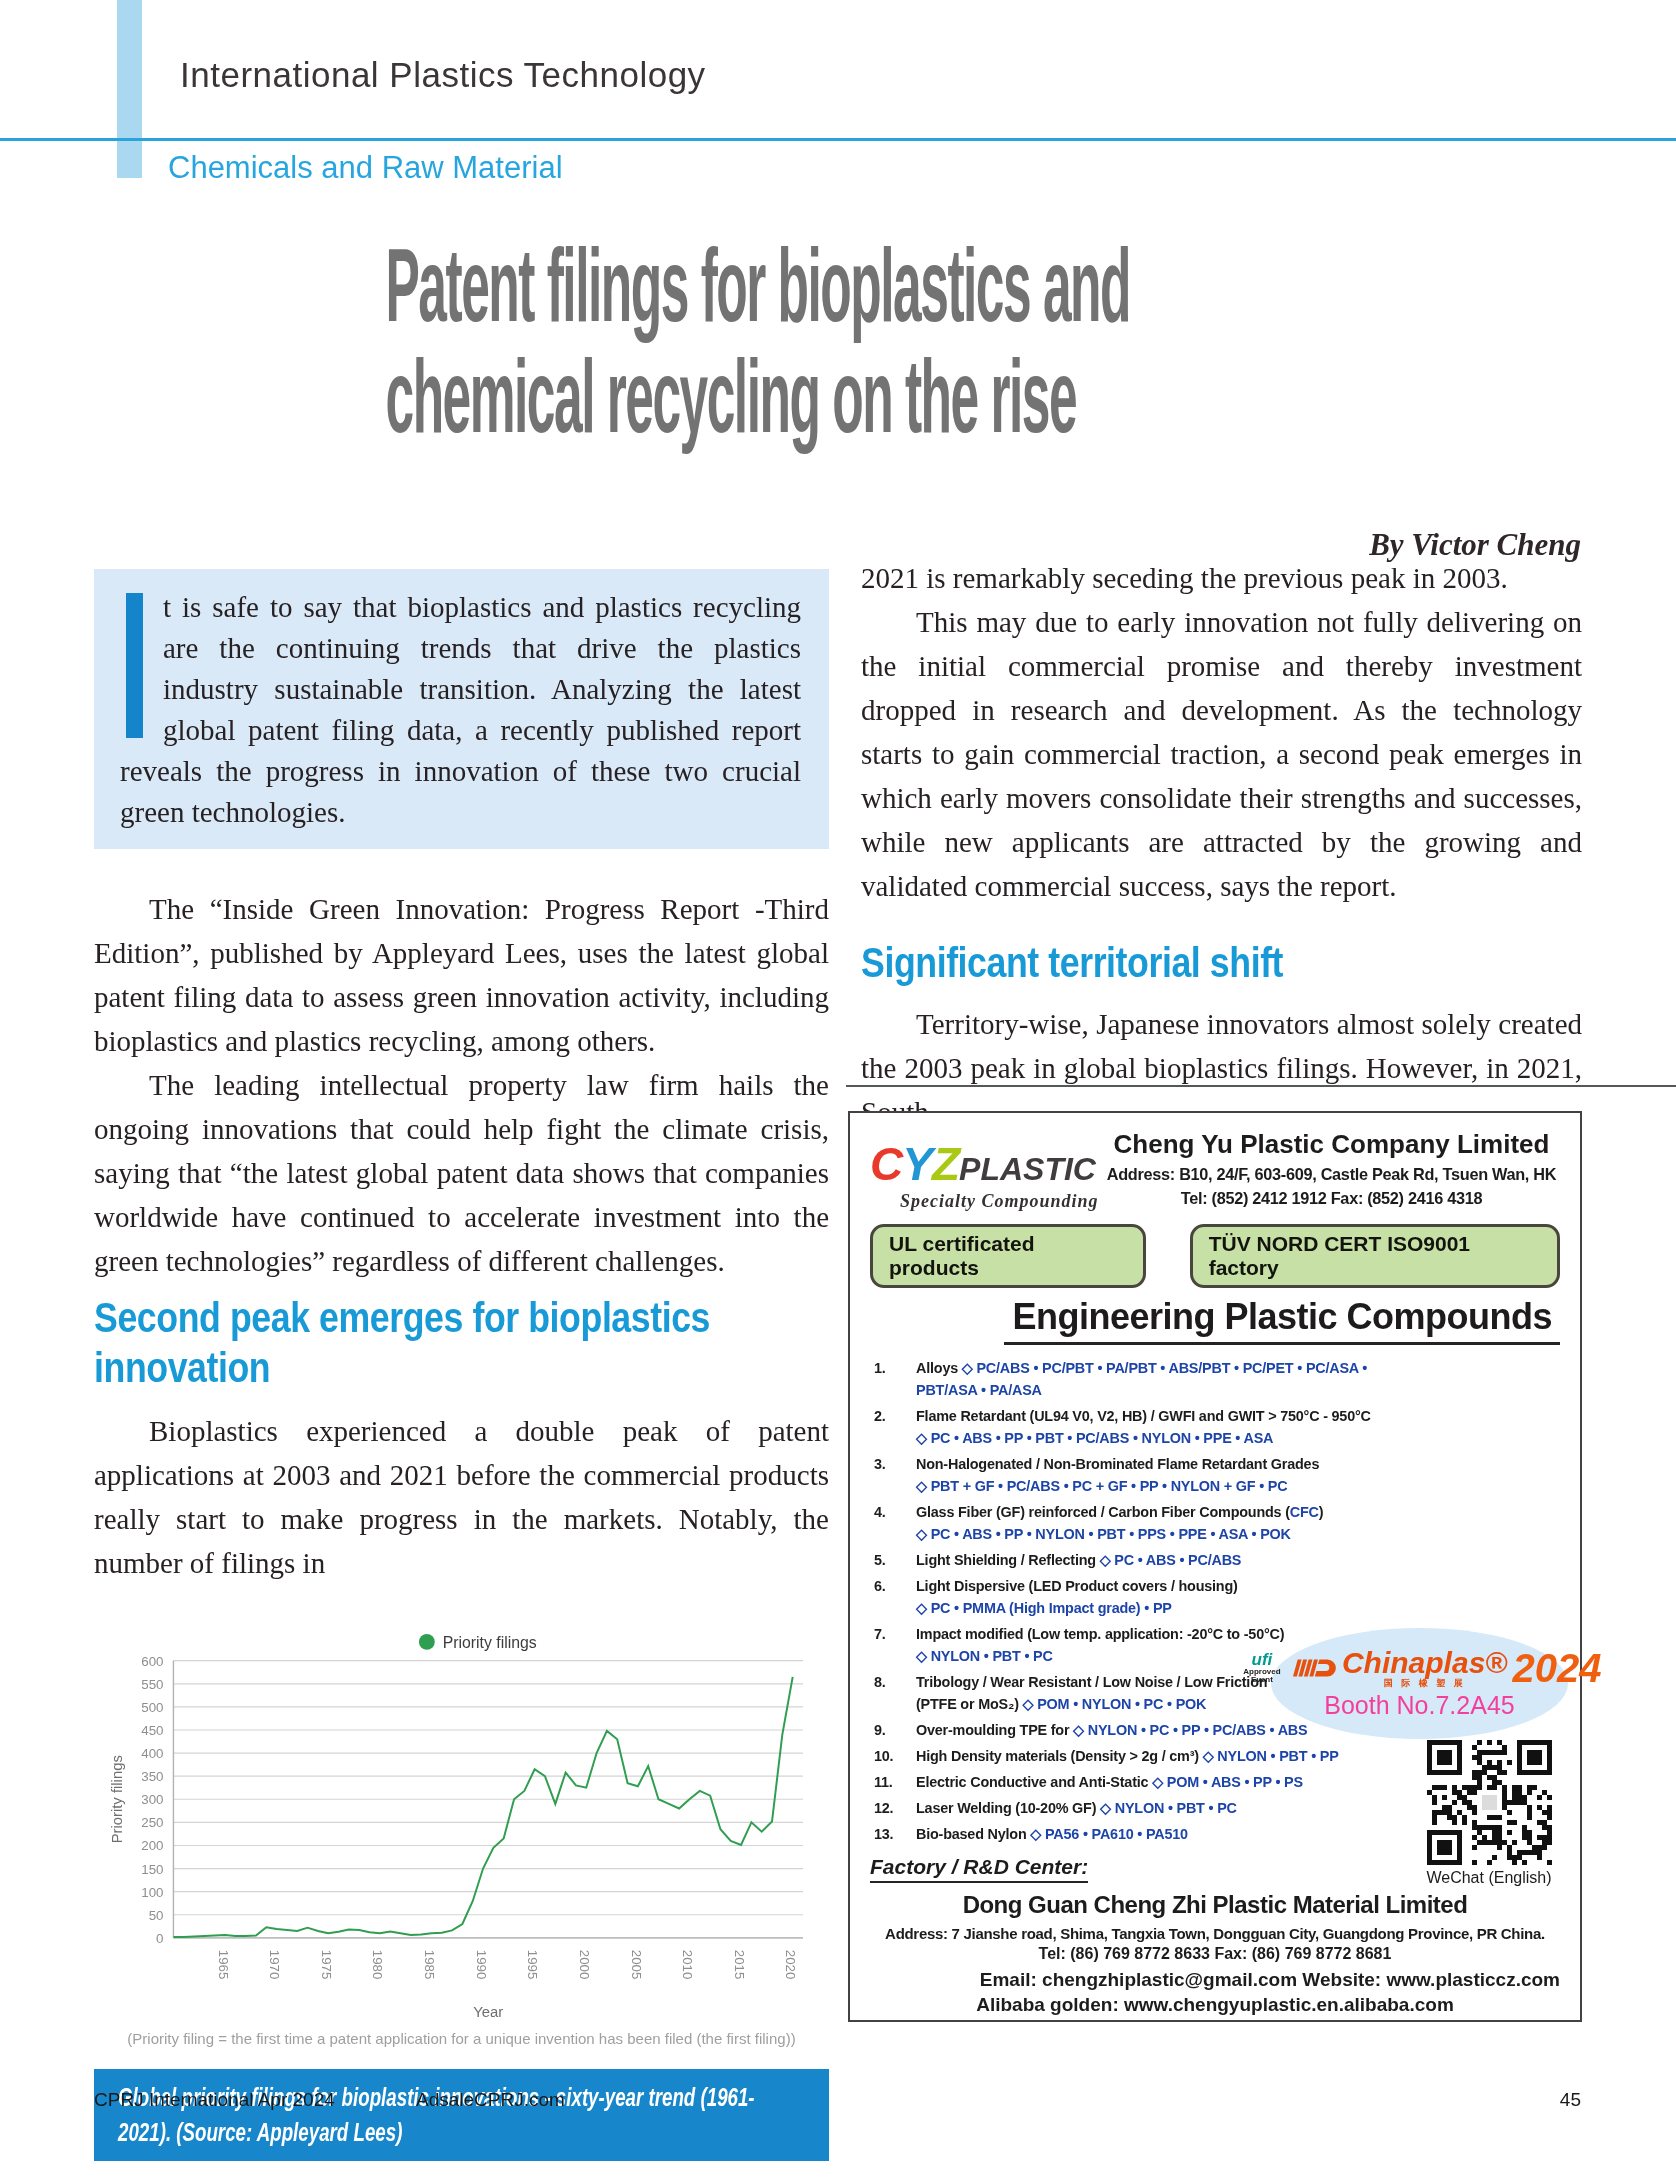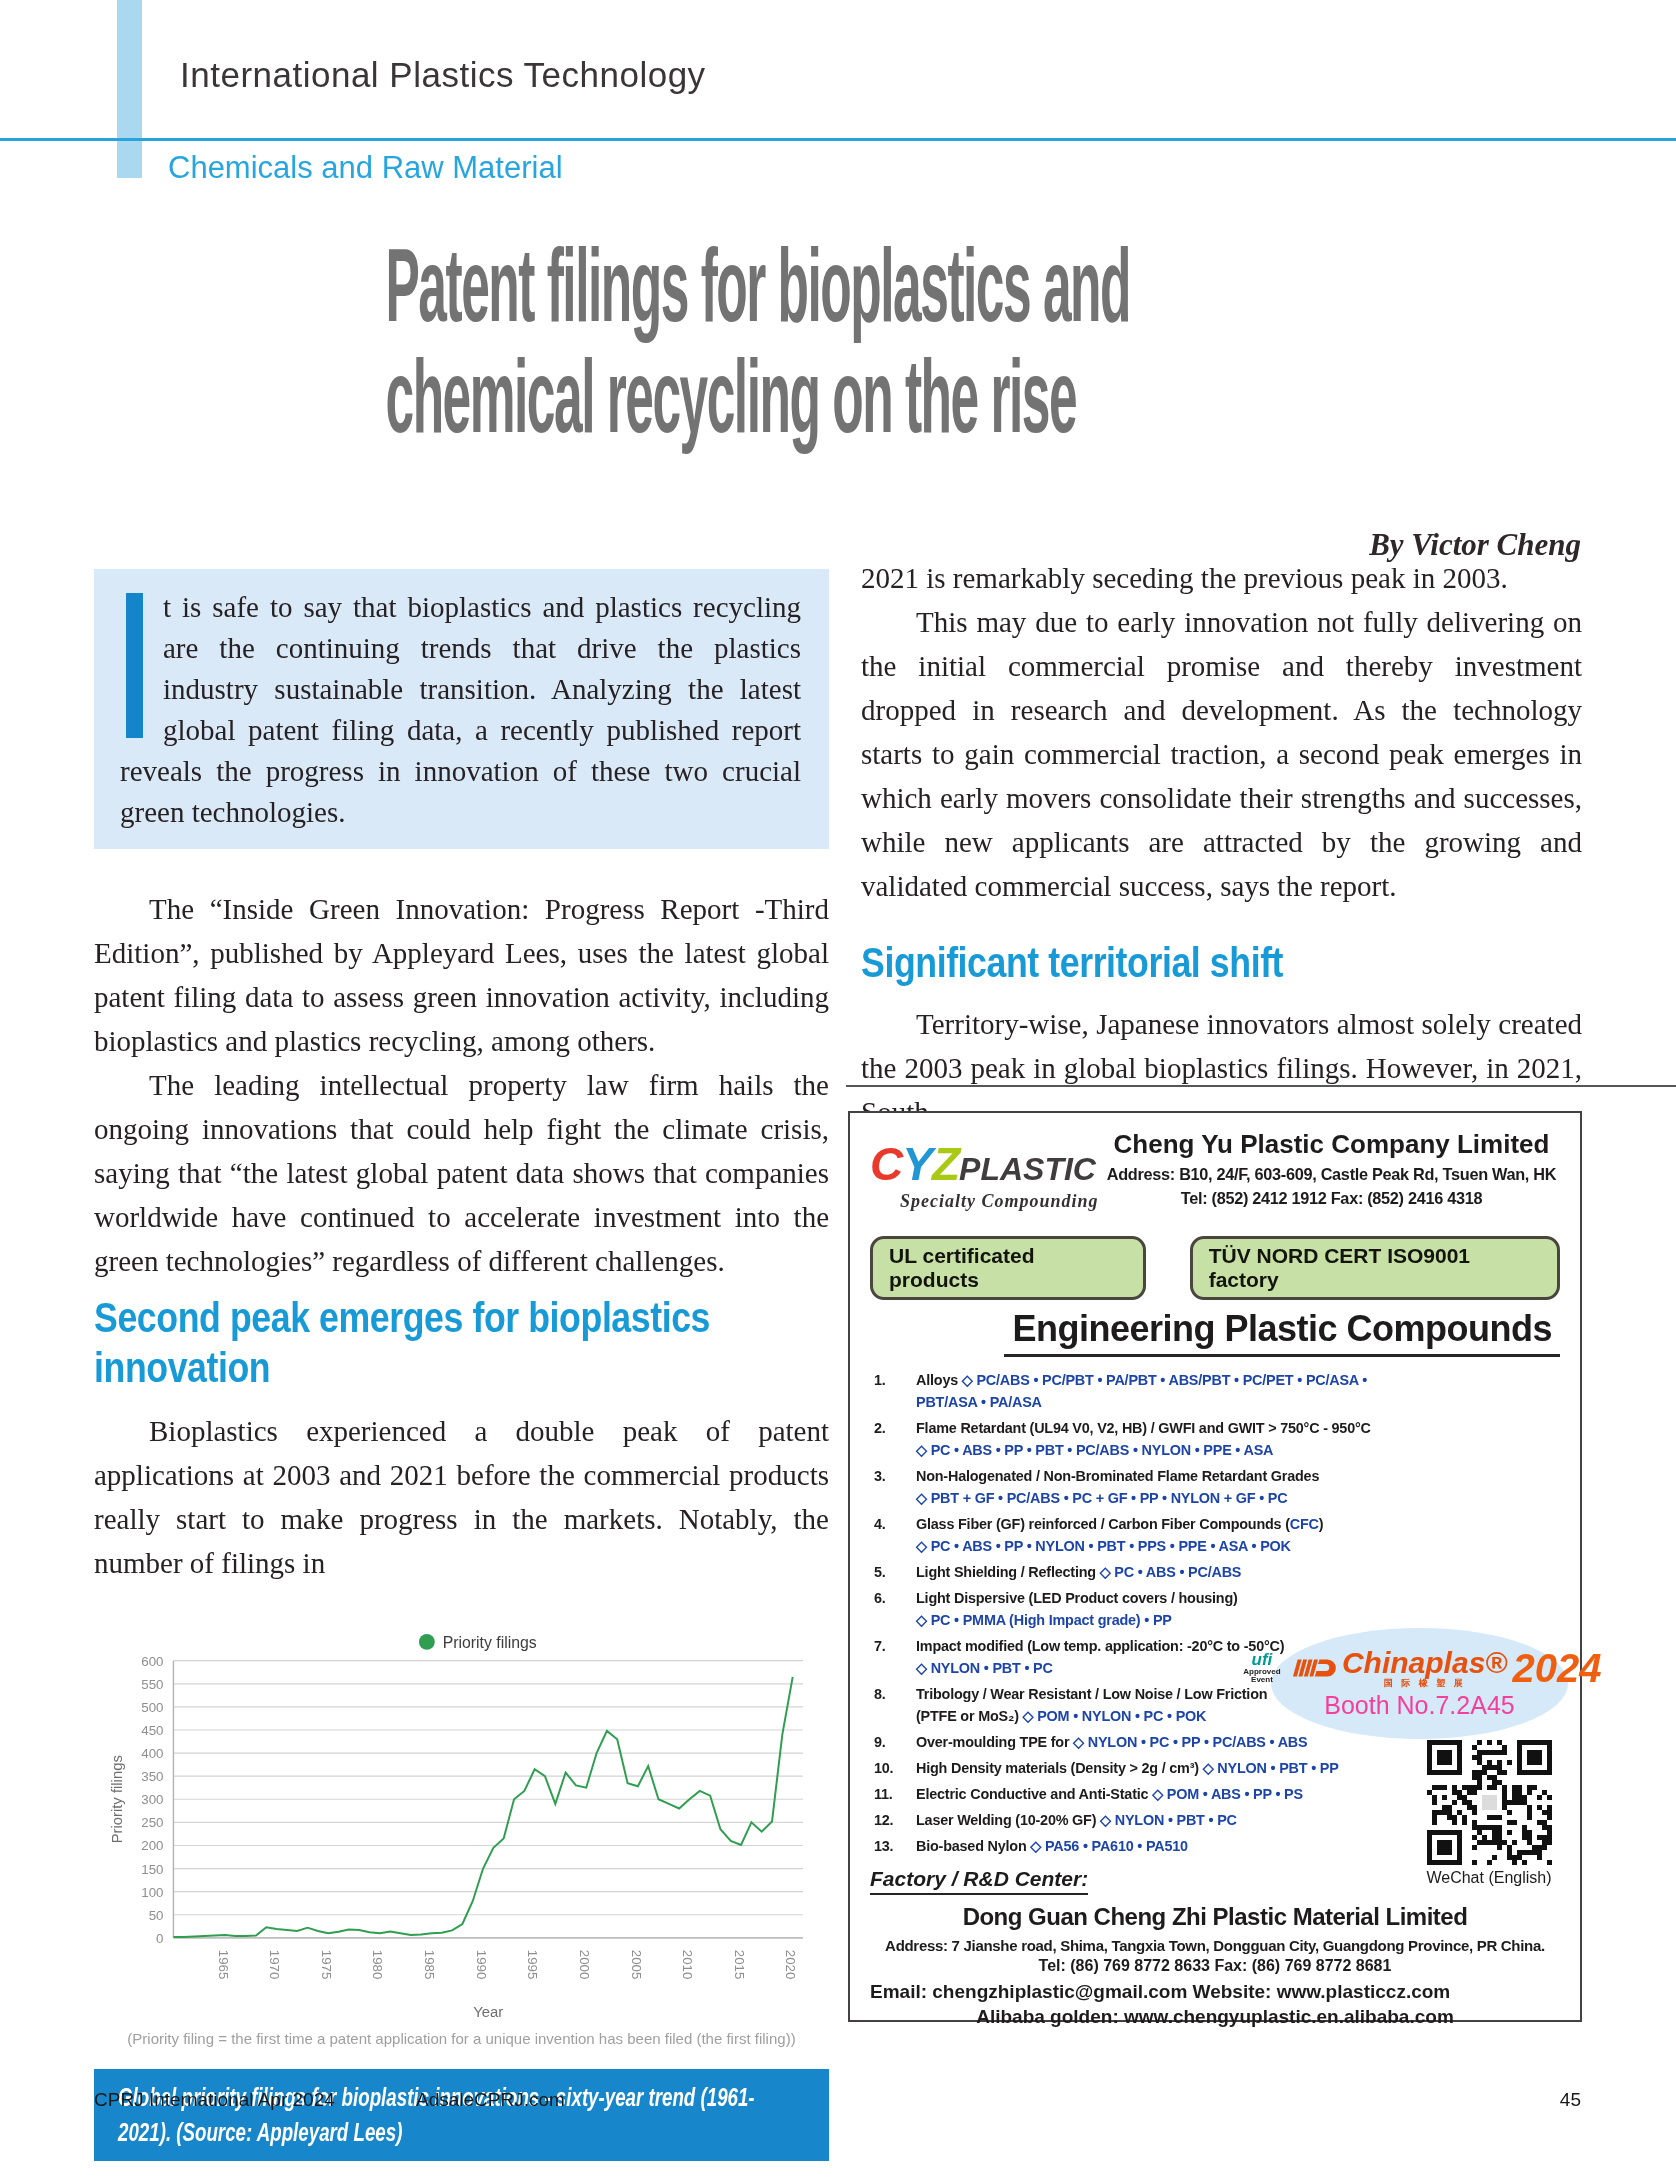--- a/index.html
+++ b/index.html
@@ -54,21 +54,21 @@
   
   .hr-ad{position:absolute;left:846px;top:1085px;width:830px;height:2px;background:#55565a;}
   .ad{position:absolute;left:848px;top:1111px;width:734px;height:911px;box-sizing:border-box;
       border:2px solid #454142;background:#fff;padding:16px 20px;
       font-family:"Liberation Sans",sans-serif;color:#1d1b1c;}
   .ad-head{display:flex;}
   .logo-block{width:233px;padding-top:12px;flex:none;}
   .cyz{font-weight:bold;font-style:italic;font-size:46px;line-height:1;letter-spacing:-1px;}
   .cyz .rest{font-size:32px;color:#413c3e;letter-spacing:0;}
   .tagline{font-family:"Liberation Serif",serif;font-weight:bold;font-style:italic;
-      font-size:18px;margin:4px 0 12px 30px;color:#353031;letter-spacing:1px;}
+      font-size:18px;margin:4px 0 0 30px;color:#353031;letter-spacing:1px;}
   .co-block{flex:1;text-align:center;}
   .co-name{font-size:26px;font-weight:bold;}
   .co-addr,.co-tel{font-size:16.3px;font-weight:bold;margin-top:5px;letter-spacing:-0.3px;}
   .badges{display:flex;gap:44px;justify-content:center;margin:12px 0 8px 0;}
   .badge{background:#c6e0a6;border:3px solid #4a463f;border-radius:14px;padding:5px 16px;
       font-weight:bold;font-size:21px;color:#14140f;}
   .compounds{text-align:right;margin:2px 0 12px 0;}
   .compounds .in{display:inline-block;font-weight:bold;font-size:36px;letter-spacing:-0.5px;
       border-bottom:3px solid #272324;padding:0 8px 4px 8px;}
   .plist{position:relative;z-index:1;}
@@ -93,21 +93,21 @@
 
   .qr{position:absolute;right:28px;top:627px;width:125px;height:125px;}
   .wechat{position:absolute;right:8px;top:756px;width:166px;text-align:center;font-size:16px;color:#1d1b1c;}
 
   .factory-label-row{margin-top:10px;}
   .factory-label{display:inline-block;font-weight:bold;font-style:italic;font-size:21px;
       border-bottom:2px solid #272324;padding-bottom:2px;}
   .f-name{text-align:center;font-weight:bold;font-size:24px;letter-spacing:-0.5px;margin-top:8px;}
   .f-addr{text-align:center;font-weight:bold;font-size:15px;letter-spacing:-0.3px;margin-top:6px;}
   .f-tel{text-align:center;font-weight:bold;font-size:16px;margin-top:3px;}
-  .f-email{text-align:left;font-weight:bold;font-size:19px;margin-top:6px;}
+  .f-email{text-align:right;font-weight:bold;font-size:19px;margin-top:6px;}
   .f-ali{text-align:center;font-weight:bold;font-size:19px;margin-top:3px;}
 
   
   .footer{position:absolute;left:0;top:2089px;width:1498px;height:30px;
       font-family:"Liberation Sans",sans-serif;font-size:19px;color:#191919;}
   .footer .f1{position:absolute;left:94px;}
   .footer .f2{position:absolute;left:416px;}
   .footer .f3{position:absolute;left:0;width:1581px;text-align:right;}
 </style>
 </head>

